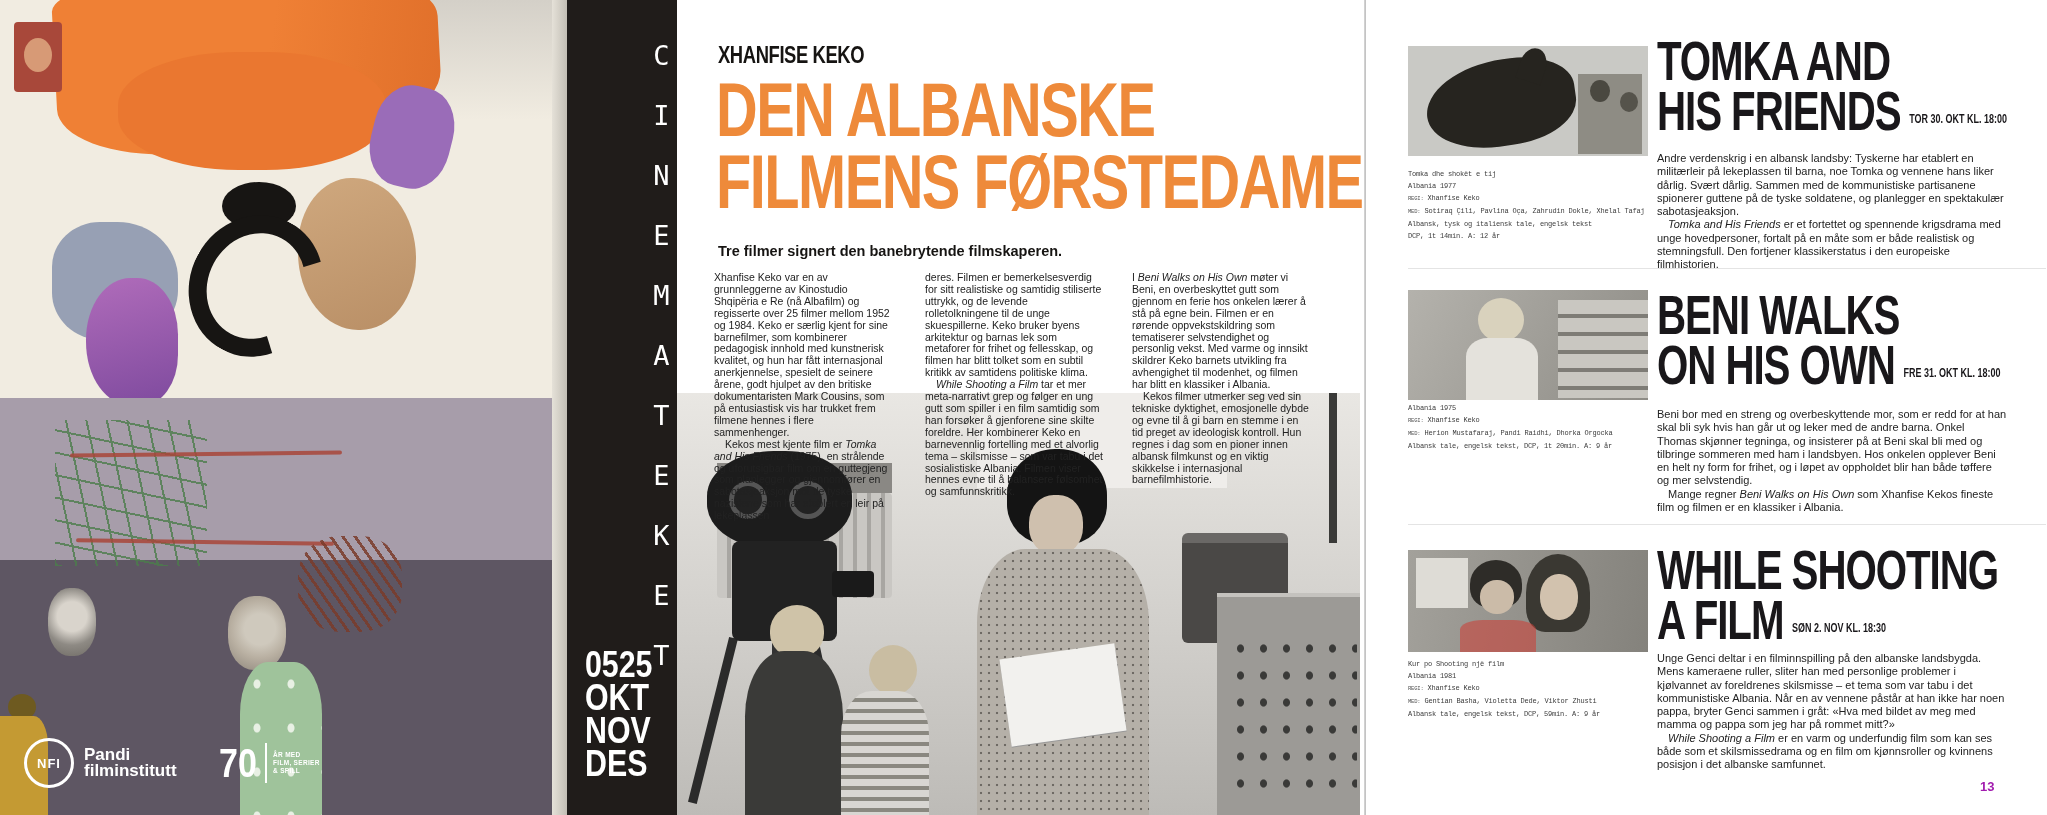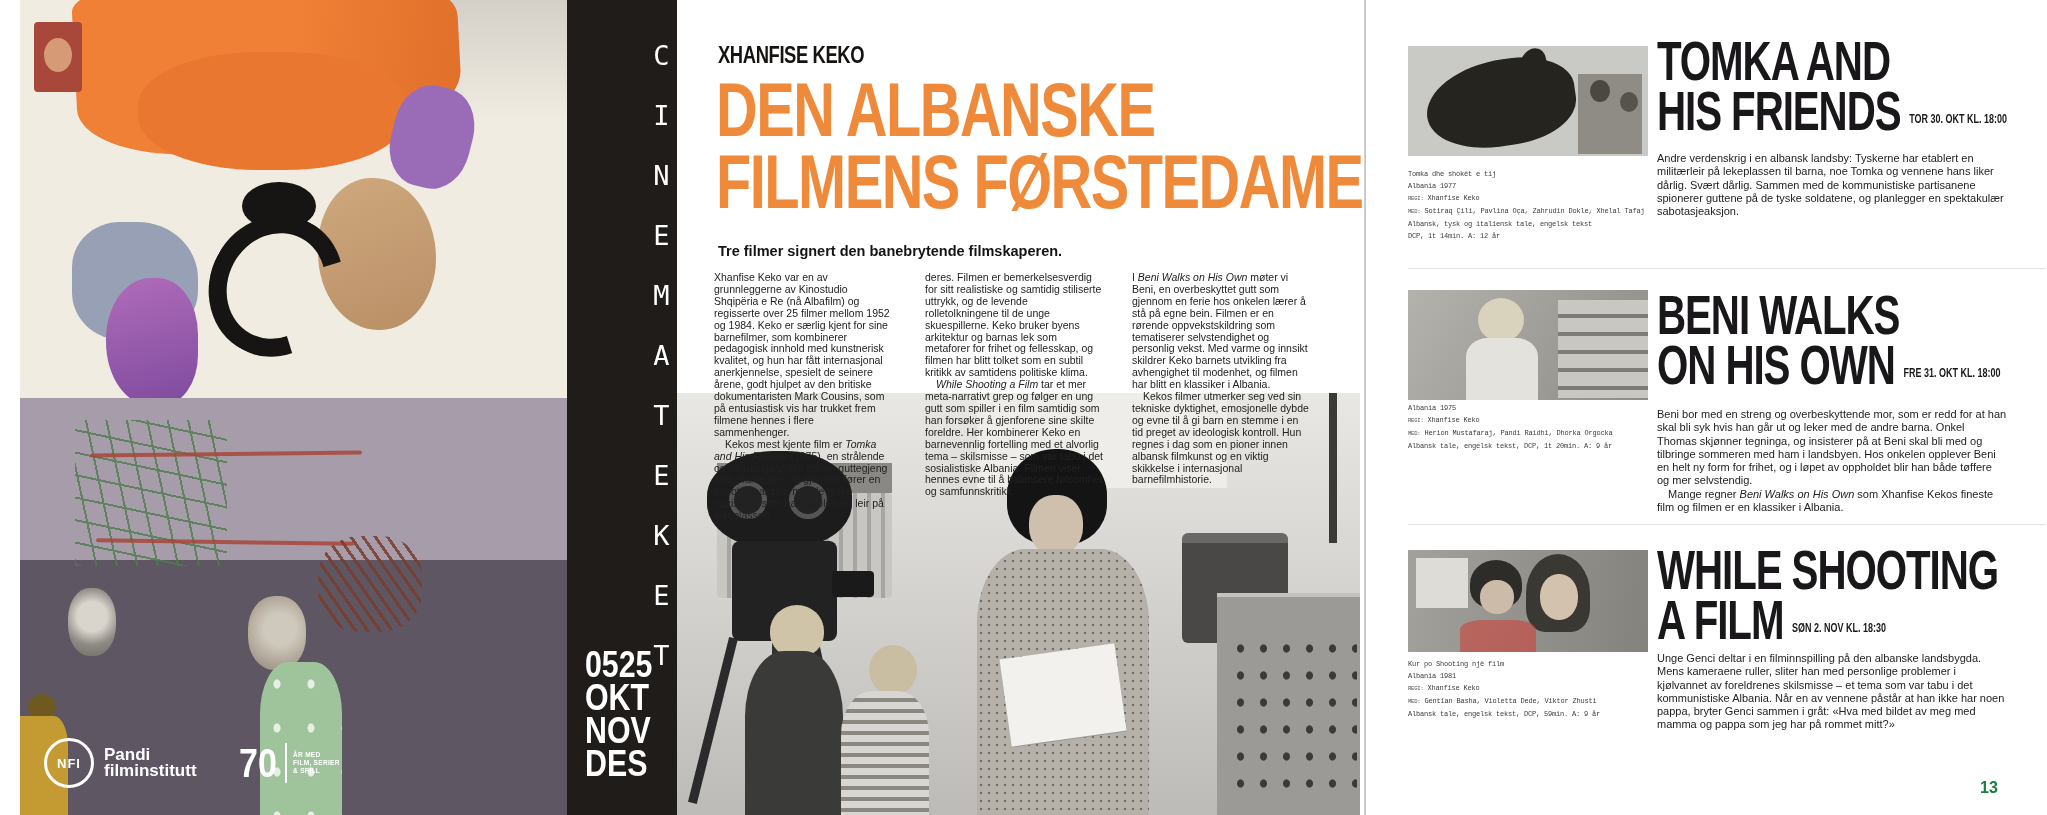--- a/index.html
+++ b/index.html
@@ -1,21 +1,21 @@
 <!DOCTYPE html>
 <html><head>
 <meta charset="utf-8">
 <style>
   html,body{margin:0;padding:0;background:#ffffff;}
   .stage{position:relative;width:2047px;height:815px;overflow:hidden;background:#fff;
          font-family:"Liberation Sans",sans-serif;color:#1f1f1f;}
   .abs{position:absolute;}
 
   
-  .artwork{left:0;top:0;width:567px;height:815px;background:#f1ece1;overflow:hidden;margin-left:20px;}
+  .artwork{left:0;top:0;width:567px;height:815px;background:#f1ece1;overflow:hidden;}
   .aw-graywash{left:420px;top:0;width:147px;height:120px;background:linear-gradient(180deg,#d4d0c8,rgba(212,208,200,0));}
   .aw-orange1{left:55px;top:-18px;width:385px;height:168px;background:linear-gradient(100deg,#ef8035 55%,#e06f2a);border-radius:12% 26% 42% 30%;transform:rotate(-3deg);}
   .aw-orange2{left:118px;top:52px;width:268px;height:118px;background:#ea7730;border-radius:45%;}
   .aw-photoface{left:14px;top:22px;width:48px;height:70px;background:#a8483a;border-radius:4px;}
   .aw-photoface .face{position:absolute;left:10px;top:16px;width:28px;height:34px;background:#d79a76;border-radius:50%;}
   .aw-purpletop{left:372px;top:86px;width:80px;height:102px;background:#9a6cb8;border-radius:42%;transform:rotate(14deg);}
   .aw-bluegray{left:52px;top:222px;width:126px;height:118px;background:#97a0b4;border-radius:38% 48% 42% 40%;}
   .aw-purpleblob{left:86px;top:278px;width:92px;height:128px;background:linear-gradient(165deg,#b06cba,#7e4a9e);border-radius:48% 44% 40% 50%;}
   .aw-blackblob{left:222px;top:182px;width:74px;height:48px;background:#171513;border-radius:50%;}
   .aw-blackring{left:190px;top:214px;width:96px;height:108px;border:18px solid #171513;border-radius:50%;border-right-color:transparent;transform:rotate(28deg);}
@@ -111,21 +111,21 @@
   .credits{left:42px;width:250px;font-family:"Liberation Mono",monospace;font-size:7px;line-height:12px;
     letter-spacing:-.2px;color:#3c3c3c;white-space:normal;}
   .credits div:empty{display:none;}
   .clabel{font-size:5.5px;color:#555;}
   .film-title{left:291px;font-weight:bold;font-size:56px;line-height:50px;letter-spacing:-1.5px;
     transform:scaleX(.72);transform-origin:0 0;white-space:nowrap;color:#19171a;}
   .showtime{font-size:12.5px;letter-spacing:0;margin-left:12px;position:relative;top:-7px;font-weight:bold;}
   .desc{left:291px;width:350px;font-size:11px;line-height:13.3px;color:#222;}
   .desc p{margin:0;}
   .divider{left:42px;width:638px;height:1px;background:#e4e4e4;}
-  .page-num{left:614px;top:779px;font-weight:bold;font-size:16px;color:#15803d;}
+  .page-num{left:614px;top:779px;font-weight:bold;font-size:13px;color:#a21caf;}
 
   
   .t1-dog{position:absolute;left:18px;top:14px;width:150px;height:86px;background:#26241f;border-radius:55% 40% 45% 45%;transform:rotate(-8deg);}
   .t1-ear{position:absolute;left:112px;top:2px;width:26px;height:34px;background:#26241f;border-radius:50% 50% 0 0;transform:rotate(18deg);}
   .t1-boys{position:absolute;left:170px;top:28px;width:64px;height:80px;background:#8e8c84;}
   .t1-boyhead1{position:absolute;left:182px;top:34px;width:20px;height:22px;background:#4a4840;border-radius:50%;}
   .t1-boyhead2{position:absolute;left:212px;top:46px;width:18px;height:20px;background:#55534b;border-radius:50%;}
   .t2-bg{position:absolute;left:0;top:0;width:240px;height:110px;background:linear-gradient(120deg,#b4b2ac,#8e8c86);}
   .t2-steps{position:absolute;left:150px;top:10px;width:90px;height:98px;
     background:repeating-linear-gradient(180deg,#c9c7c1 0 14px,#7e7c76 14px 18px);}
@@ -265,20 +265,21 @@
       <div><span class="clabel">MED:</span> <span>Sotiraq Çili, Pavlina Oça, Zahrudin Dokle, Xhelal Tafaj</span></div>
       <div>Albansk, tysk og italiensk tale, engelsk tekst</div>
       <div>DCP, 1t 14min. A: 12 år</div>
     </div>
     <div class="abs film-title" style="top:36px;">
       <div><span>TOMKA AND</span></div>
       <div><span>HIS FRIENDS</span><span class="showtime">TOR 30. OKT KL. 18:00</span></div>
     </div>
     <div class="abs desc" style="top:152px;">
       <p class="p1">Andre verdenskrig i en albansk landsby: Tyskerne har etablert en militærleir på lekeplassen til barna, noe Tomka og vennene hans liker dårlig. Svært dårlig. Sammen med de kommunistiske partisanene spionerer guttene på de tyske soldatene, og planlegger en spektakulær sabotasjeaksjon.</p>
+      <p class="p2"><span></span><span class="it">Tomka and His Friends</span><span> er et fortettet og spennende krigsdrama med unge hovedpersoner, fortalt på en måte som er både realistisk og stemningsfull. Den fortjener klassikerstatus i den europeiske filmhistorien.</span></p>
     </div>
 
     <div class="abs divider" style="top:268px;"></div>
 
     <div class="abs thumb" style="top:290px;height:110px;">
       <div class="t2-bg"></div>
       <div class="t2-steps"></div>
       <div class="t2-hair"></div>
       <div class="t2-dress"></div>
     </div>
@@ -317,18 +318,19 @@
       <div><span class="clabel">MED:</span> <span>Gentian Basha, Violetta Dede, Viktor Zhusti</span></div>
       <div>Albansk tale, engelsk tekst, DCP, 59min. A: 9 år</div>
 
     </div>
     <div class="abs film-title" style="top:545px;">
       <div><span>WHILE SHOOTING</span></div>
       <div><span>A FILM</span><span class="showtime">SØN 2. NOV KL. 18:30</span></div>
     </div>
     <div class="abs desc" style="top:652px;">
       <p class="p1">Unge Genci deltar i en filminnspilling på den albanske landsbygda. Mens kameraene ruller, sliter han med personlige problemer i kjølvannet av foreldrenes skilsmisse – et tema som var tabu i det kommunistiske Albania. Når en av vennene påstår at han ikke har noen pappa, bryter Genci sammen i gråt: «Hva med bildet av meg med mamma og pappa som jeg har på rommet mitt?»</p>
+      <p class="p2"><span></span><span class="it">While Shooting a Film</span><span> er en varm og underfundig film som kan ses både som et skilsmissedrama og en film om kjønnsroller og kvinnens posisjon i det albanske samfunnet.</span></p>
     </div>
 
     <div class="abs page-num">13</div>
   </div>
 
 </div>
 
 </body></html>

